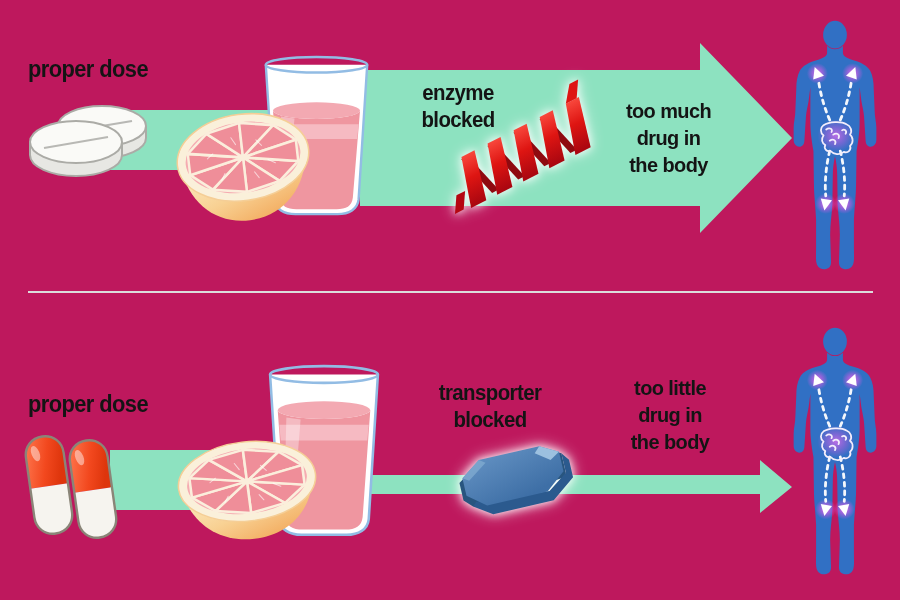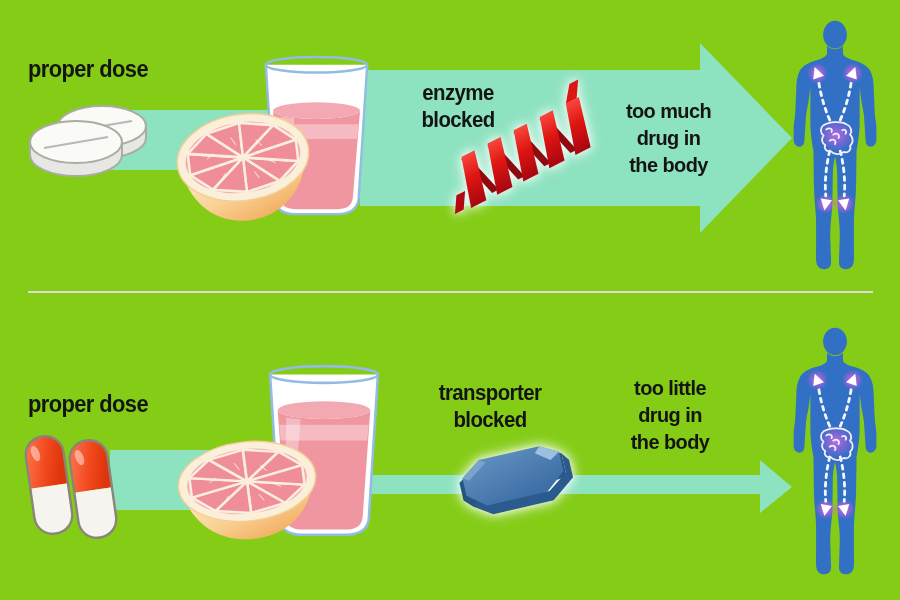--- a/index.html
+++ b/index.html
@@ -1,17 +1,17 @@
 <!DOCTYPE html>
 <html><head>
 <meta charset="utf-8">
 <style>
   html,body{margin:0;padding:0;background:#fff;}
   #stage{
-    position:relative;width:900px;height:600px;background:#84cc16;overflow:hidden;
+    position:relative;width:900px;height:600px;background:#be185d;overflow:hidden;
     font-family:"Liberation Sans","DejaVu Sans",sans-serif;color:#141414;
   }
   .abs{position:absolute;}
   .label{
     font-weight:700;letter-spacing:-0.6px;color:#141414;line-height:27px;
     font-size:21.5px;white-space:nowrap;
   }
   .label .ln{display:block;}
   .center{text-align:center;transform:scaleX(.95);transform-origin:center;}
   .leftal{text-align:left;transform:scaleX(.95);transform-origin:left;}

